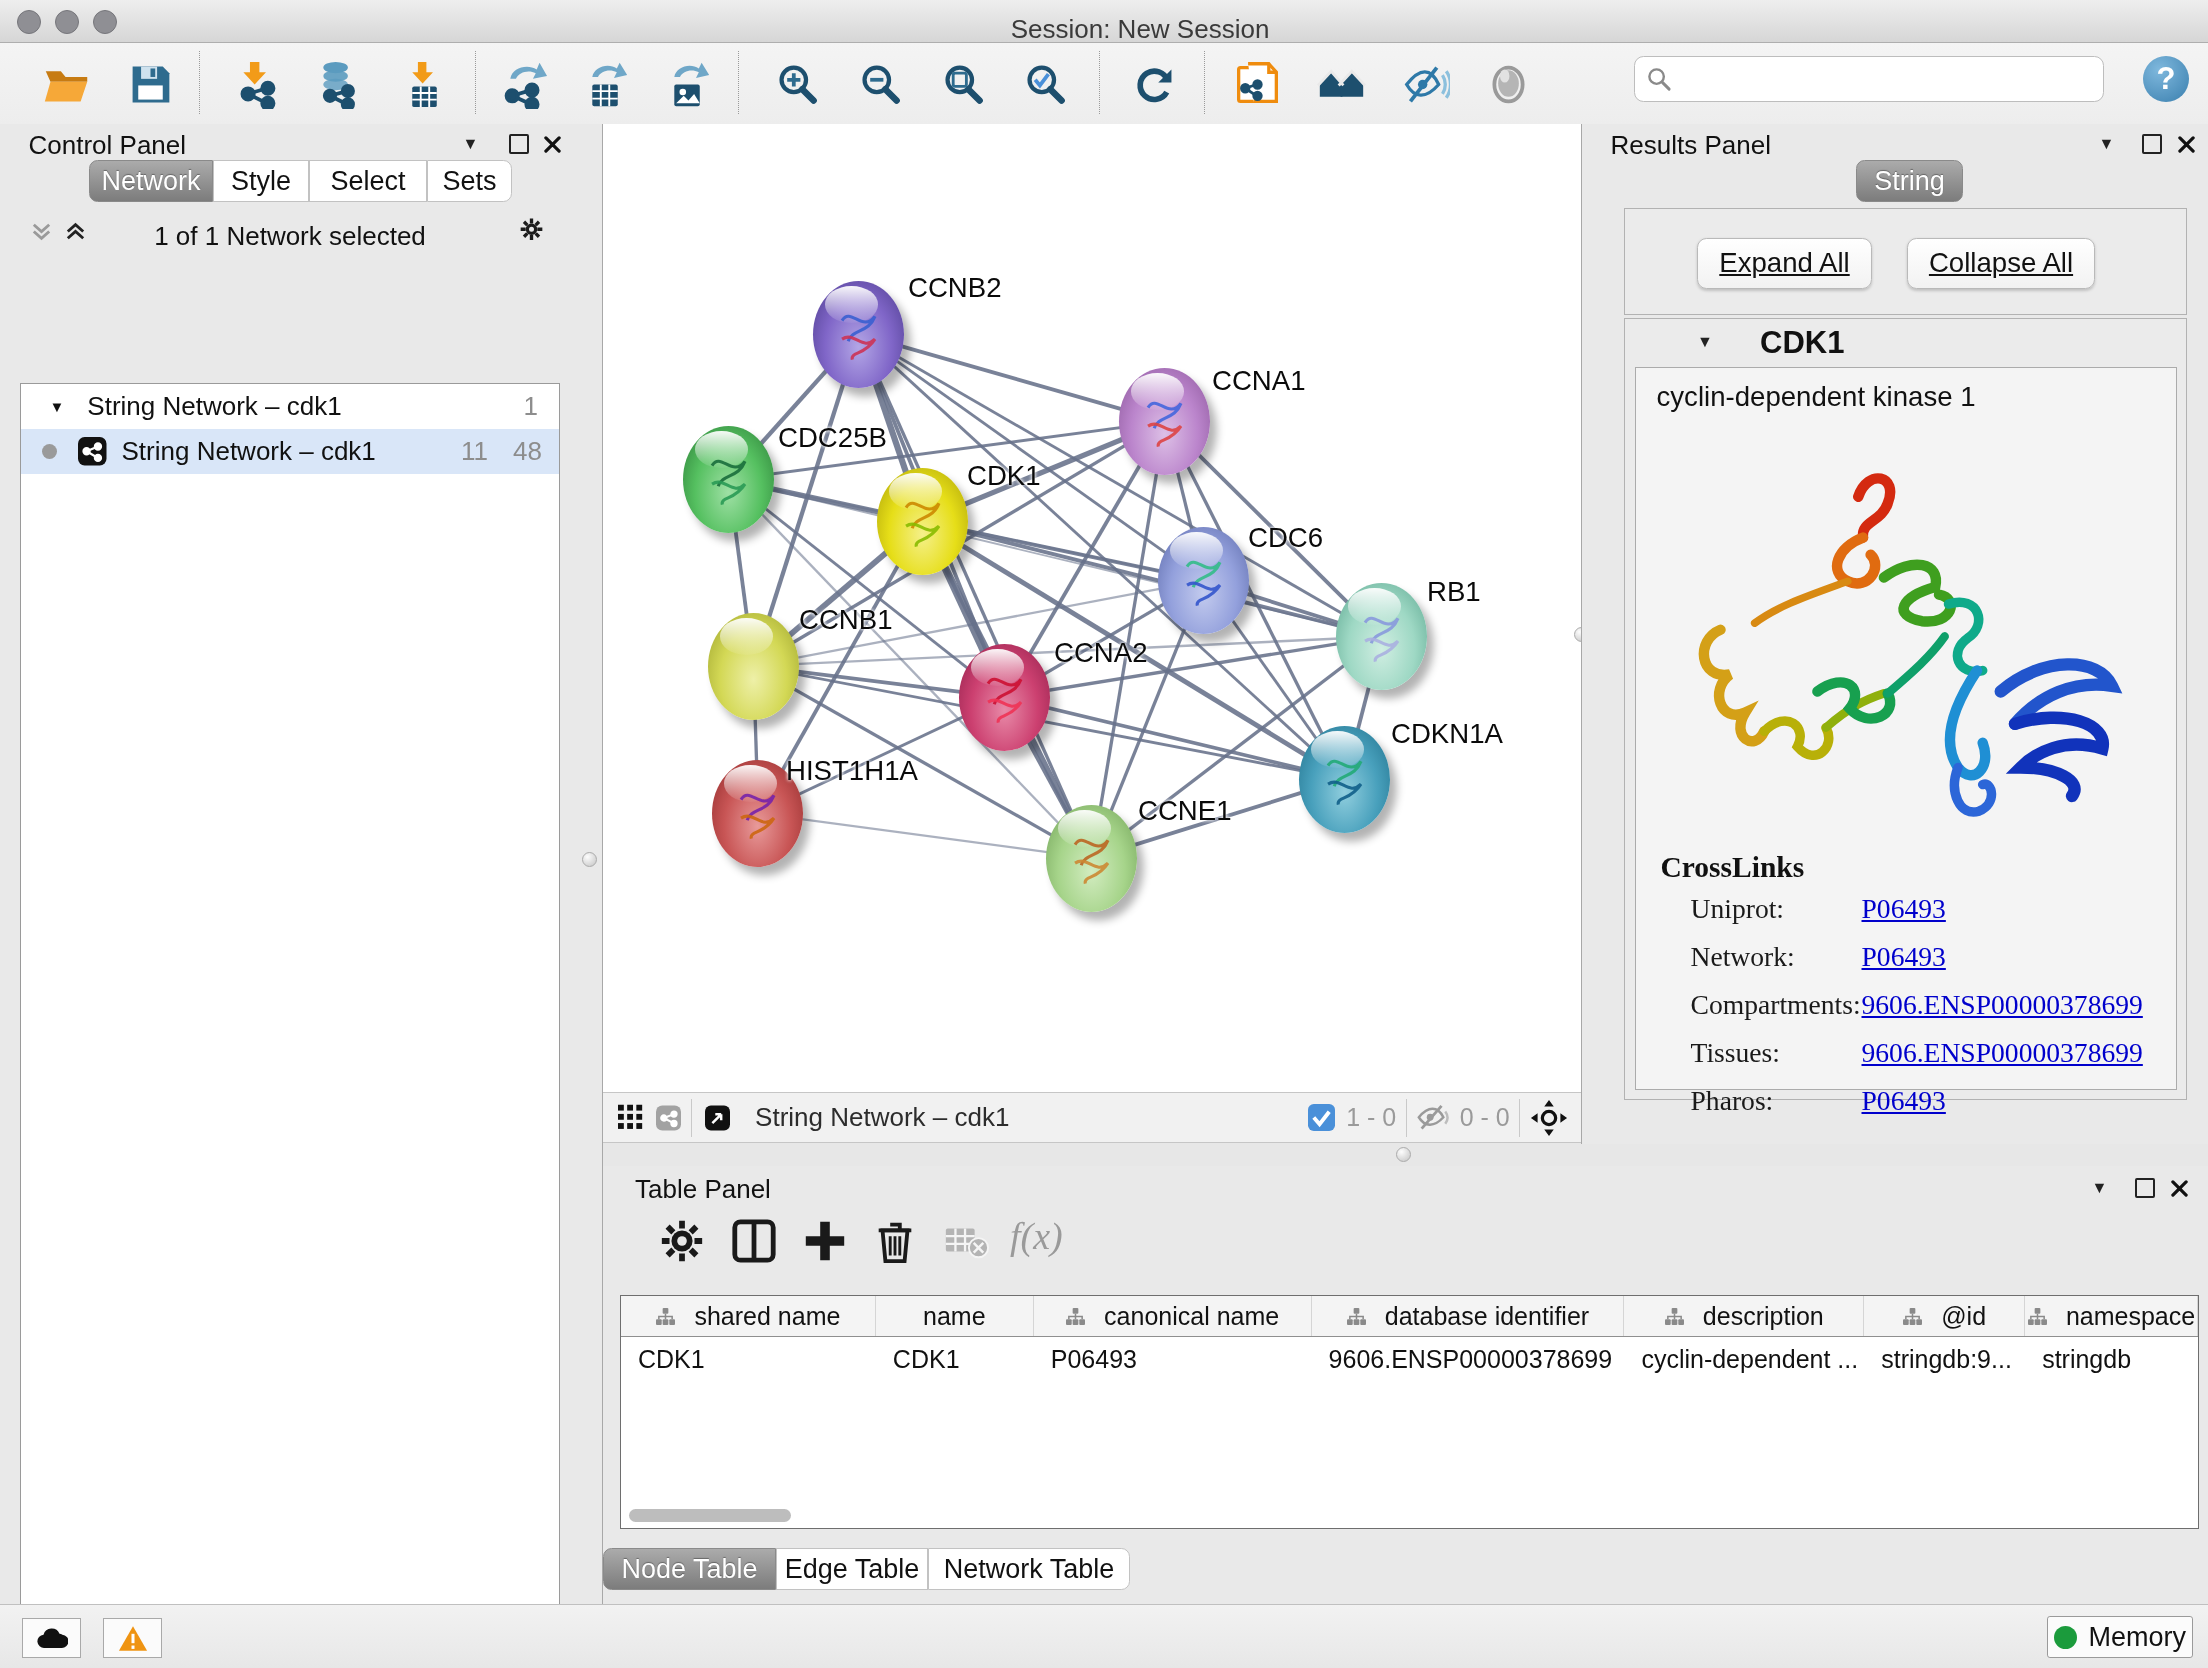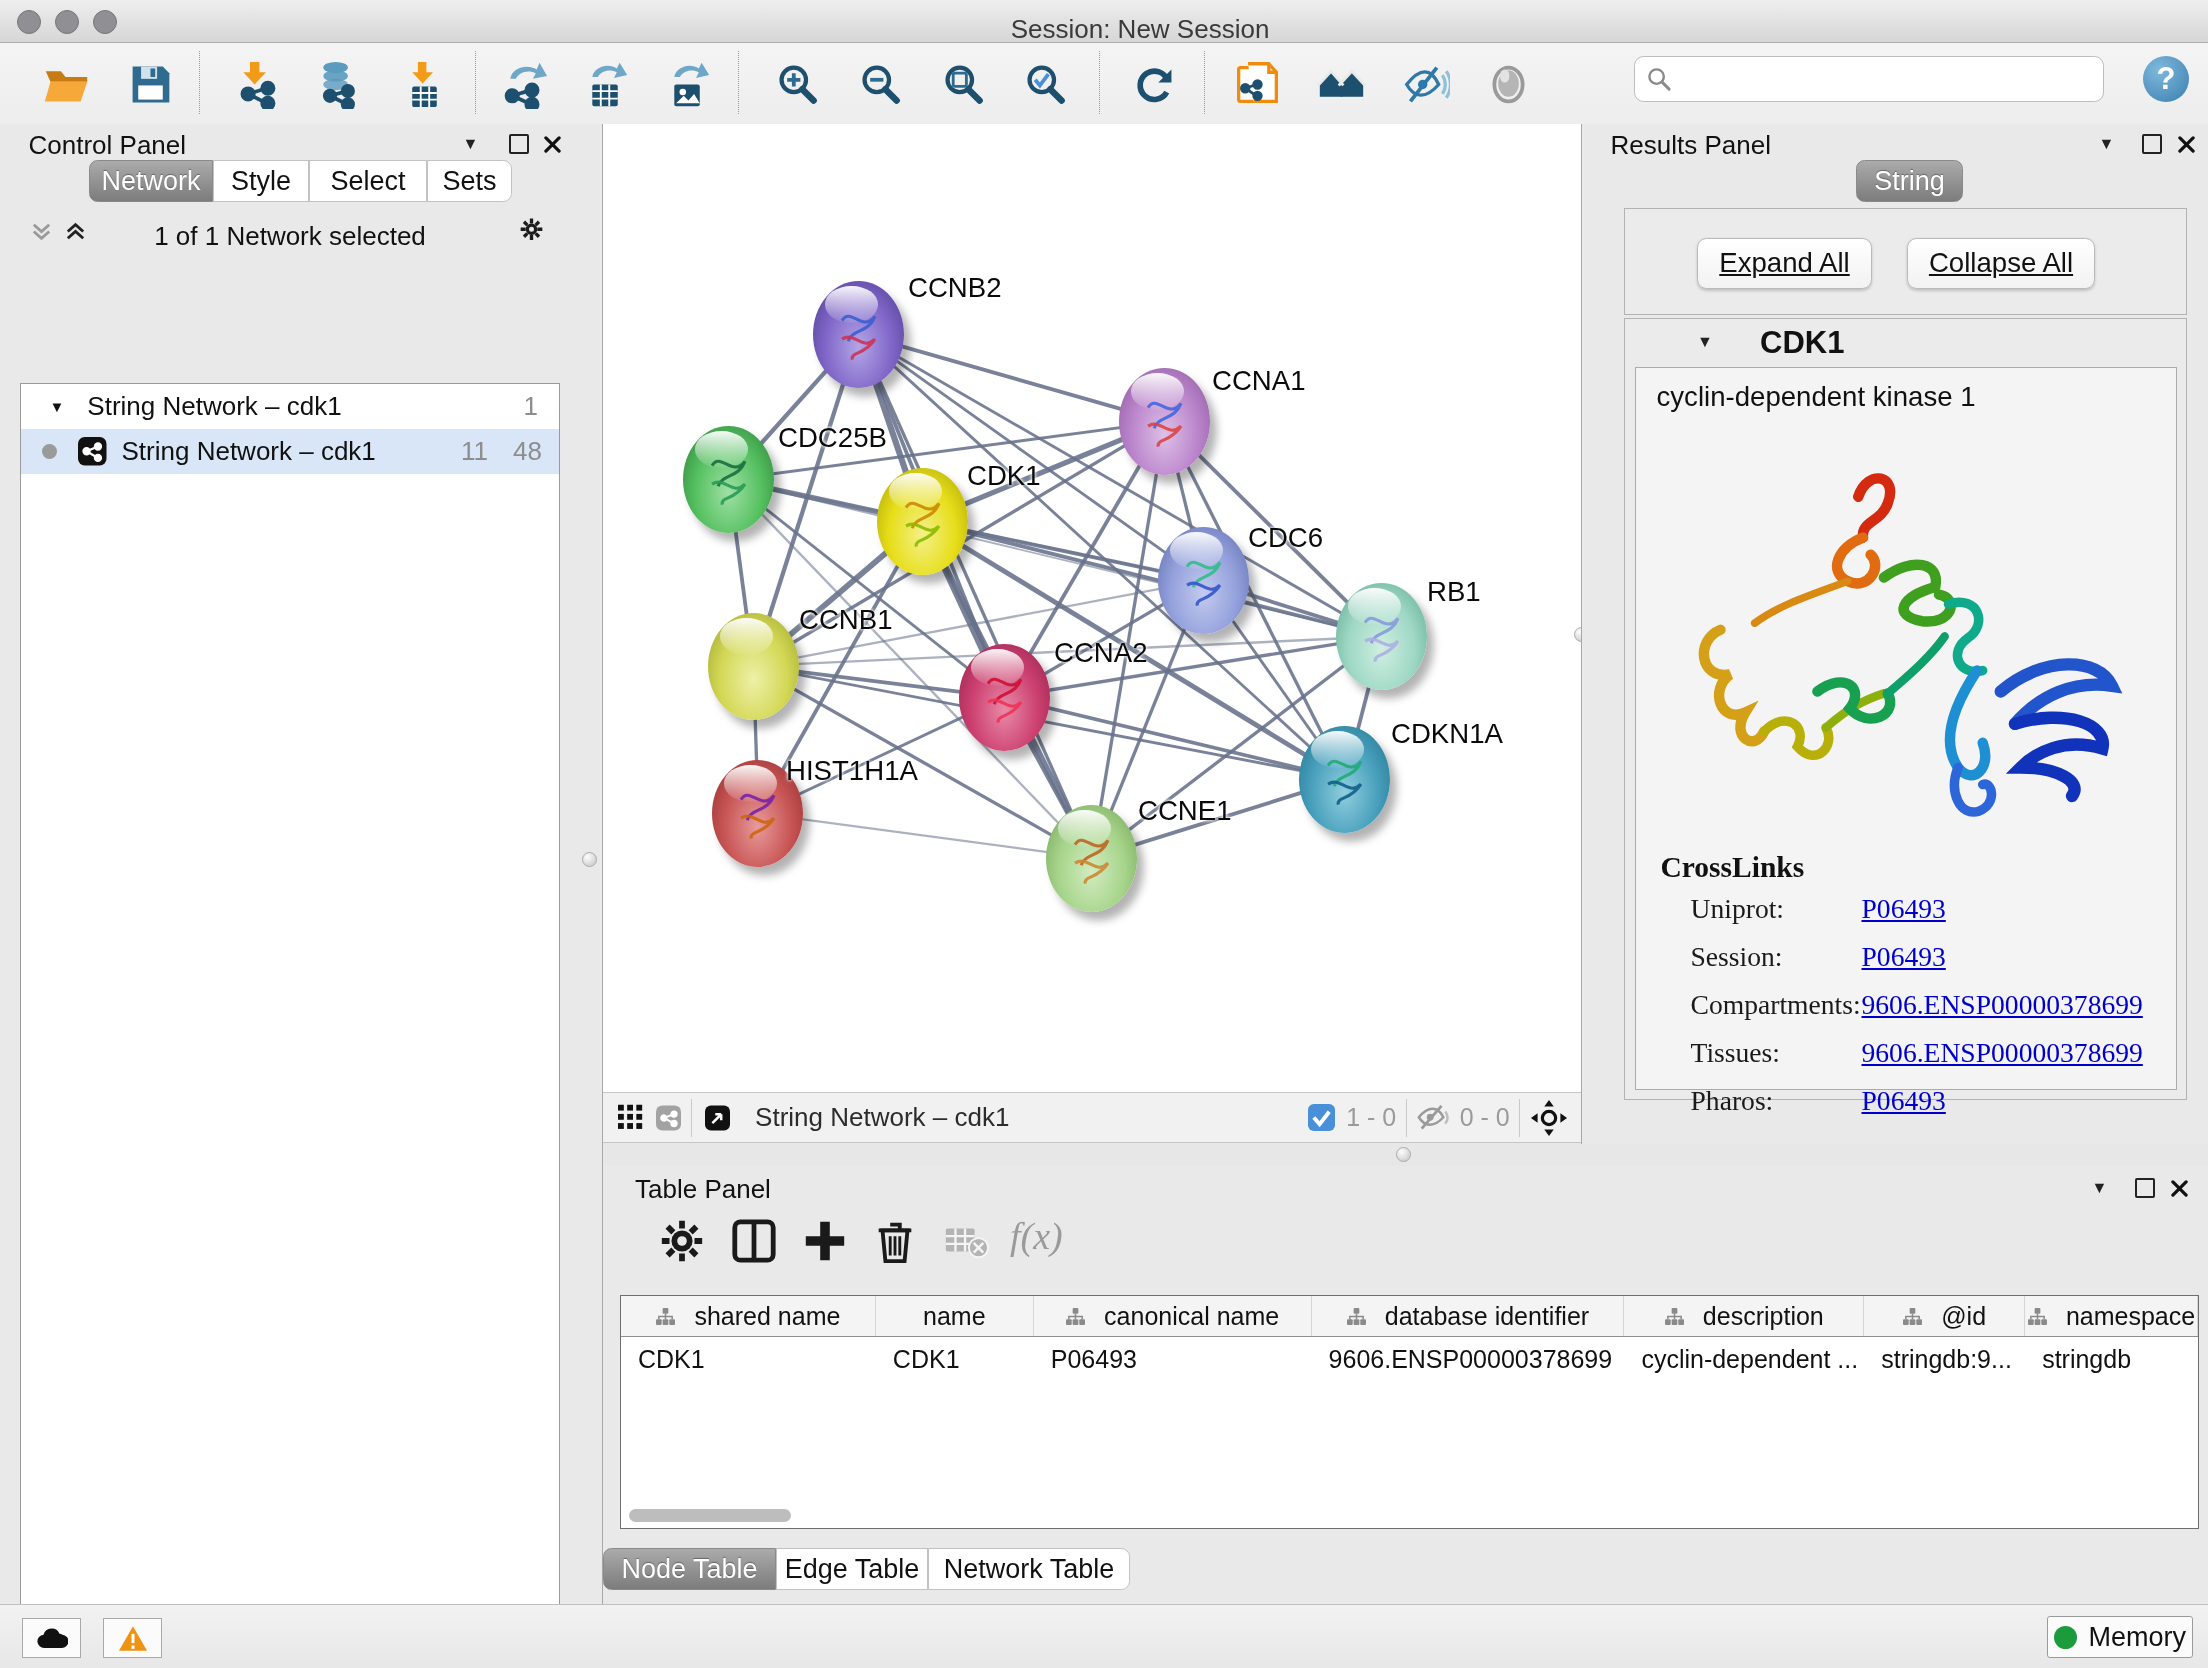--- a/index.html
+++ b/index.html
@@ -592,21 +592,21 @@
         <path d="M310 330 C300 356 312 382 332 376 C352 368 346 344 336 348" stroke="#2c66d8" stroke-width="10"></path>
       </svg>
 
       <div class="abs serif" style="left:25px;top:483px;font-size:29.5px;font-weight:bold">CrossLinks</div>
       <div class="abs" id="crosslinks" style="left:55px;top:525px;width:476px">
           <div style="display: flex; margin-bottom: 16px;">
             <span class="serif xl-label" style="width: 171px;">Uniprot:</span>
             <span class="serif xl-link">P06493</span>
           </div>
           <div style="display: flex; margin-bottom: 16px;">
-            <span class="serif xl-label" style="width: 171px;">Session:</span>
+            <span class="serif xl-label" style="width: 171px;">Network:</span>
             <span class="serif xl-link">P06493</span>
           </div>
           <div style="display: flex; margin-bottom: 16px;">
             <span class="serif xl-label" style="width: 171px;">Compartments:</span>
             <span class="serif xl-link">9606.ENSP00000378699</span>
           </div>
           <div style="display: flex; margin-bottom: 16px;">
             <span class="serif xl-label" style="width: 171px;">Tissues:</span>
             <span class="serif xl-link">9606.ENSP00000378699</span>
           </div>

